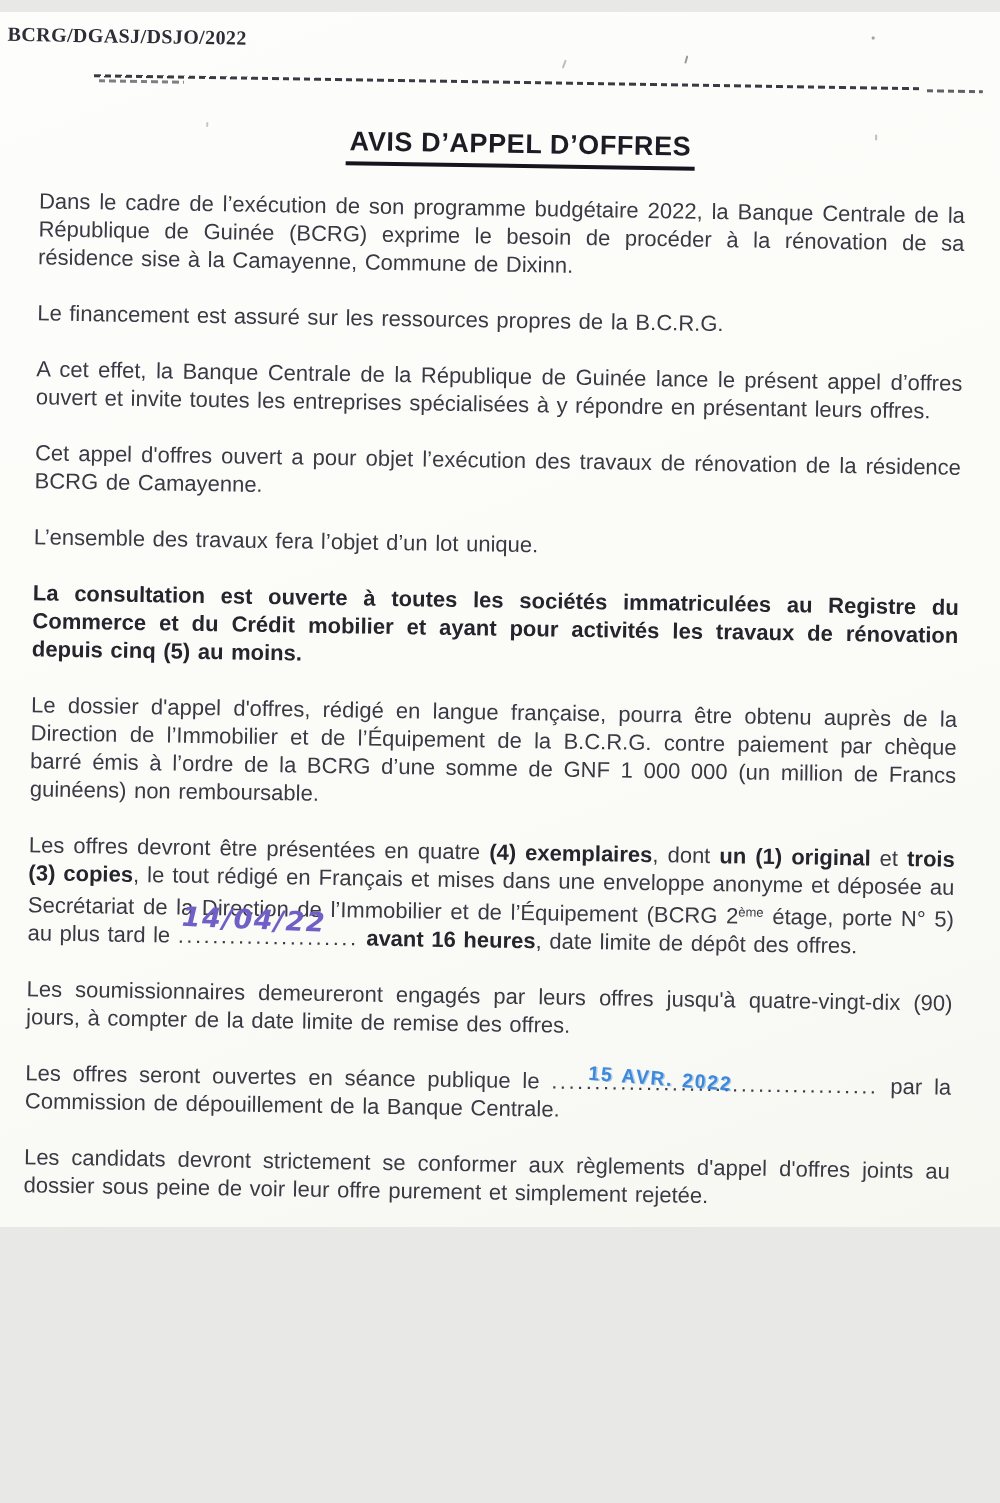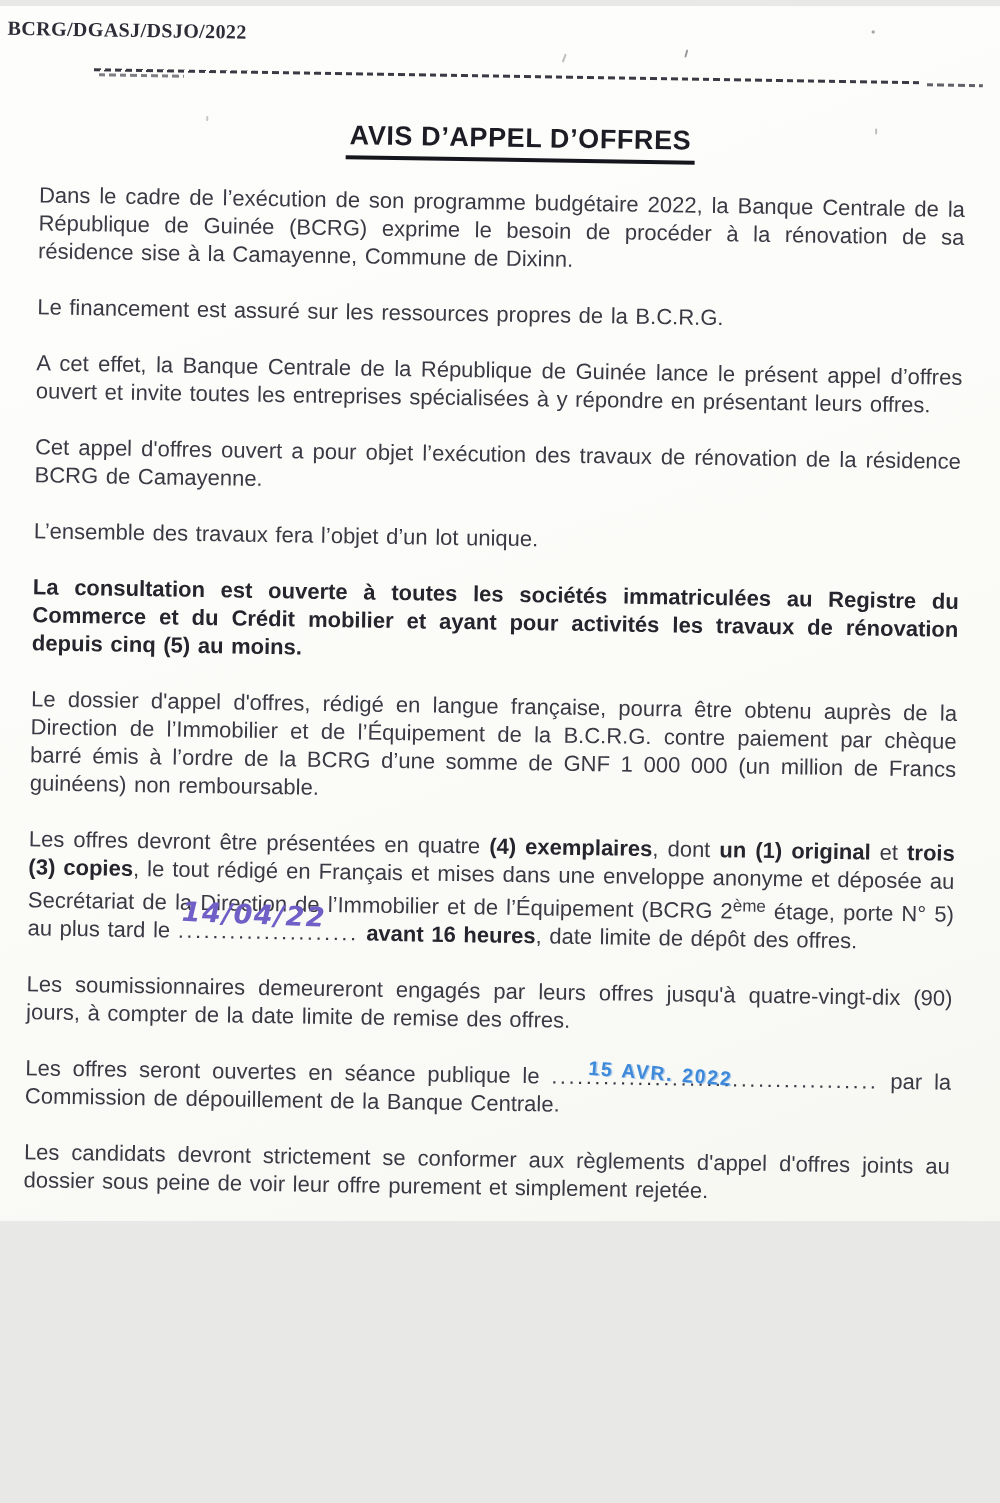--- a/index.html
+++ b/index.html
@@ -1,33 +1,33 @@
 <!DOCTYPE html>
 <html><head>
 <meta charset="utf-8">
 <style>
   html,body{margin:0;padding:0;background:#e8e8e6;}
-  .page{position:relative;width:1000px;height:1215px;margin:6px auto;overflow:hidden;
+  .page{position:relative;width:1000px;height:1215px;margin:12px auto;overflow:hidden;
         background:linear-gradient(160deg,#fdfdfb 0%,#fbfbf8 55%,#f7f7f2 100%);
         font-family:"Liberation Sans",sans-serif;color:#3a3944;}
   .skew{position:absolute;inset:0;transform:rotate(.9deg);transform-origin:80px 0;}
   .docref{position:absolute;left:8px;top:12px;font-family:"Liberation Serif",serif;
           font-weight:700;font-size:20px;letter-spacing:.4px;color:#2e2d38;}
   .rule{position:absolute;left:95px;top:62px;width:828px;height:3px;
         background:repeating-linear-gradient(90deg,#3a3a45 0 6.5px,transparent 6.5px 10.5px);}
   .rule.r2{left:100px;top:67px;width:85px;opacity:.65;}
   .rule.r3{left:928px;top:64px;width:56px;opacity:.8;}
   .titlebar{position:absolute;left:0;right:0;top:110px;text-align:center;padding-left:45px;}
   .title{display:inline-block;font-size:27px;font-weight:700;letter-spacing:.6px;color:#1d1c25;
          border-bottom:4px solid #15151d;padding:0 4px 4px;}
   .content{position:absolute;left:42px;width:926px;top:176px;font-size:22px;line-height:28px;
            text-align:justify;word-spacing:1.5px;}
   .para{margin:0 0 28px;}
   .para.bold, .b{font-weight:700;color:#26252e;}
-  .sup{font-size:17px;vertical-align:7px;}
+  .sup{font-size:13px;vertical-align:7px;}
   .dotfill{position:relative;display:inline-block;}
   .dots{letter-spacing:2.5px;}
   .hand{position:absolute;left:4px;top:-17px;font-size:27px;font-weight:600;font-style:italic;
         color:#6f5fc6;transform:rotate(1.5deg);letter-spacing:1.5px;white-space:nowrap;
         font-family:"DejaVu Sans",sans-serif;}
   .datestamp{position:absolute;left:34px;top:-5px;font-size:20px;font-weight:700;color:#2f80d8;
         transform:rotate(3.5deg) scaleX(.96);letter-spacing:2px;white-space:nowrap;opacity:.92;
         text-shadow:1.5px .5px 0 rgba(47,128,216,.4);}
   .sig{position:absolute;right:52px;top:1272px;font-size:28px;font-weight:700;letter-spacing:.4px;
        color:#17161f;border-bottom:4px solid #111119;padding-bottom:3px;}

